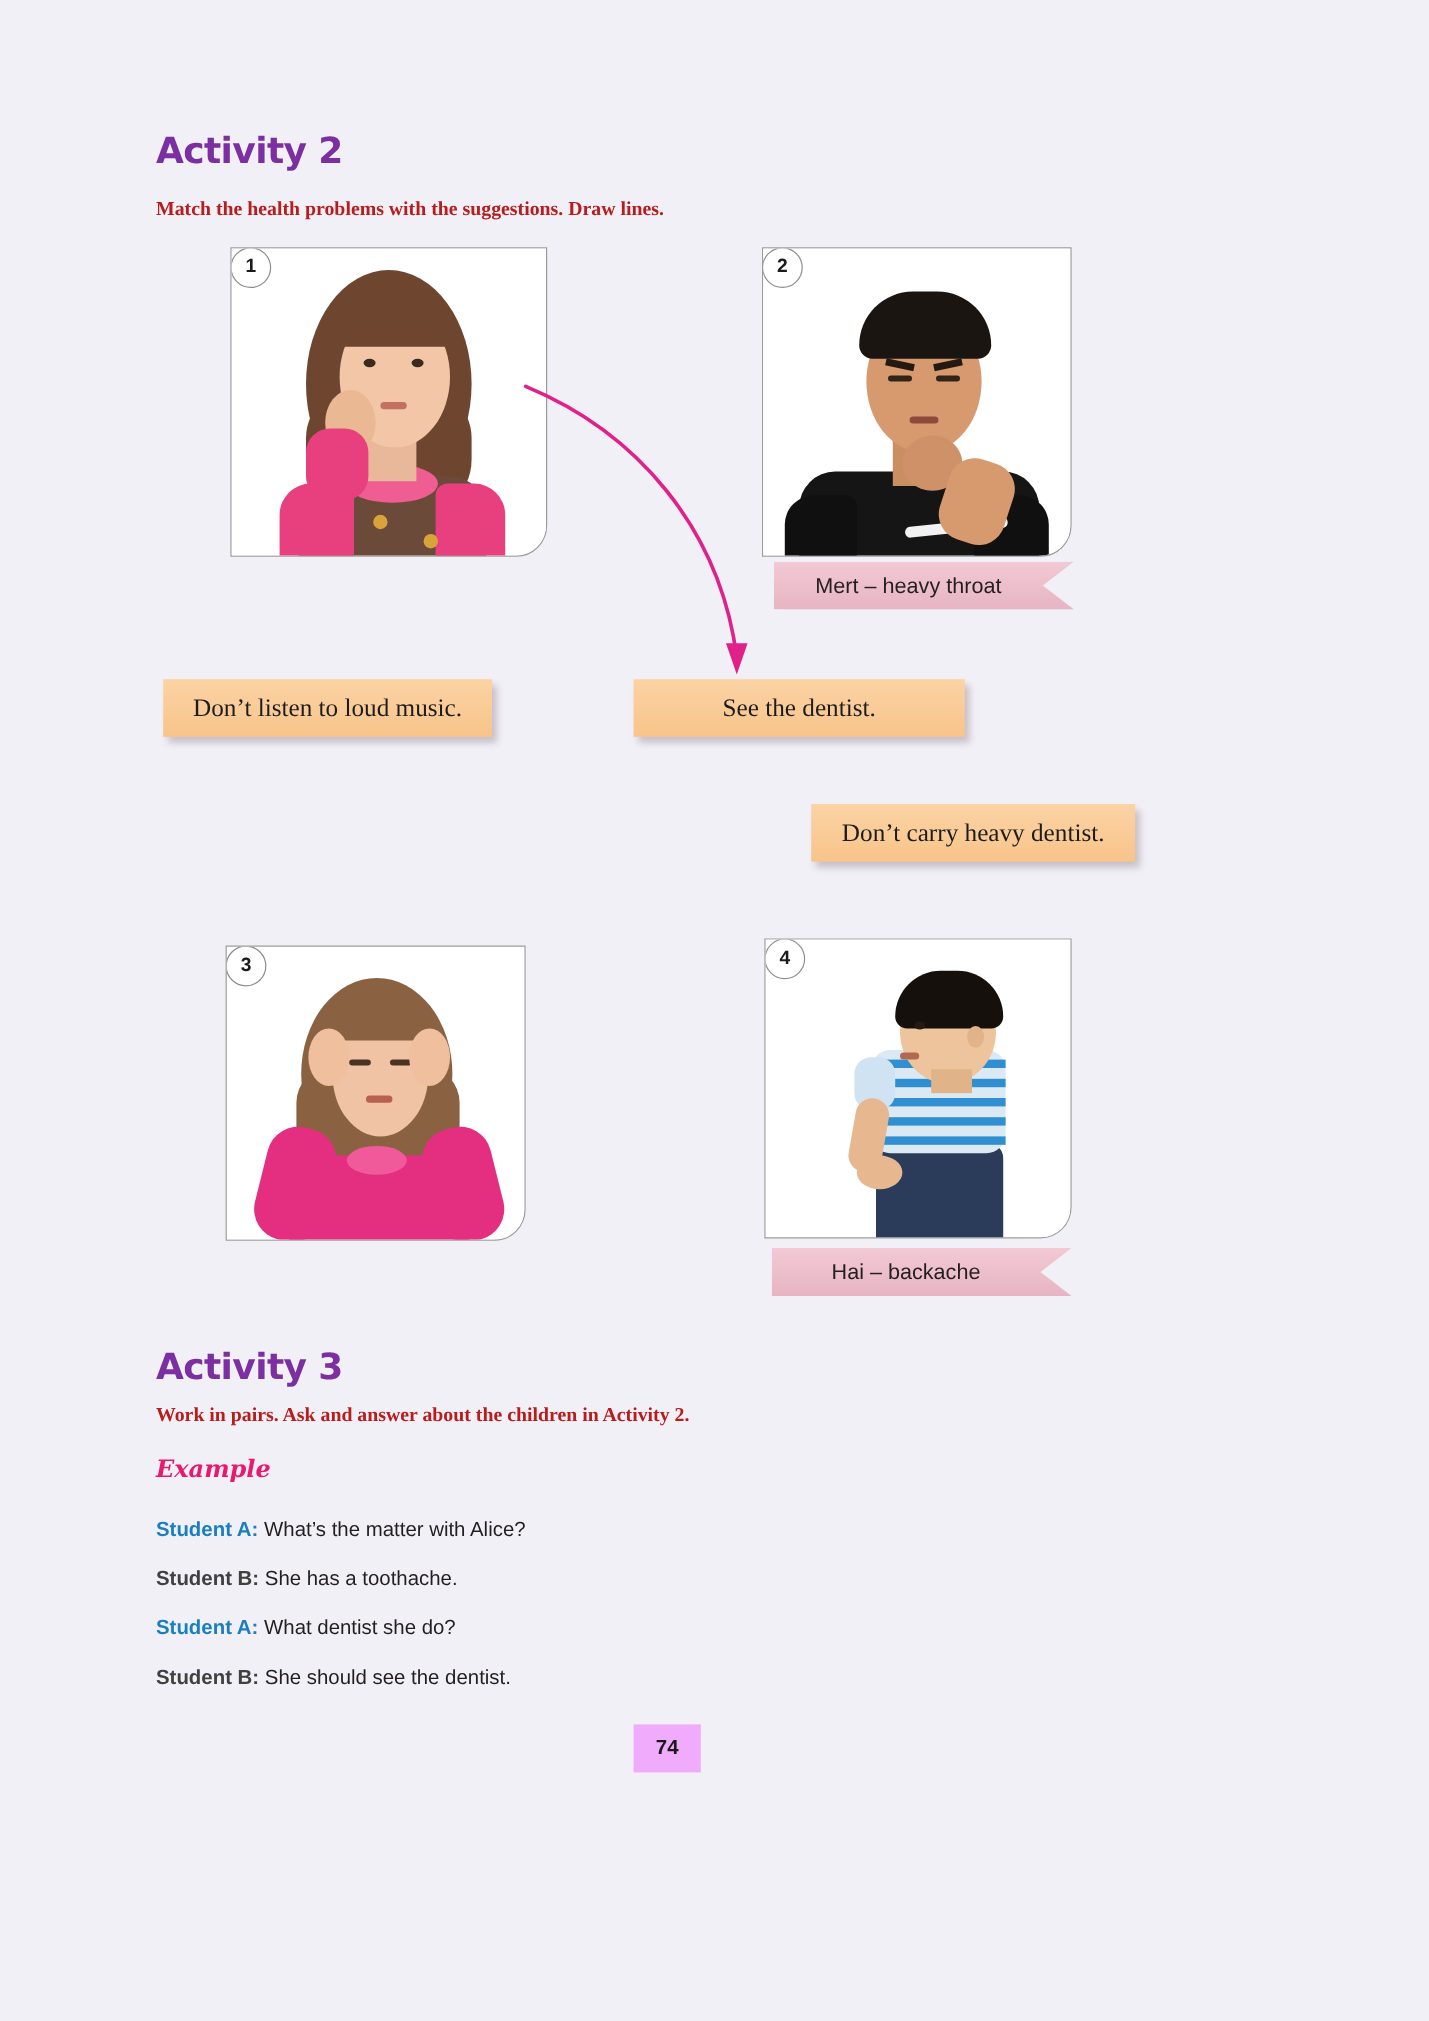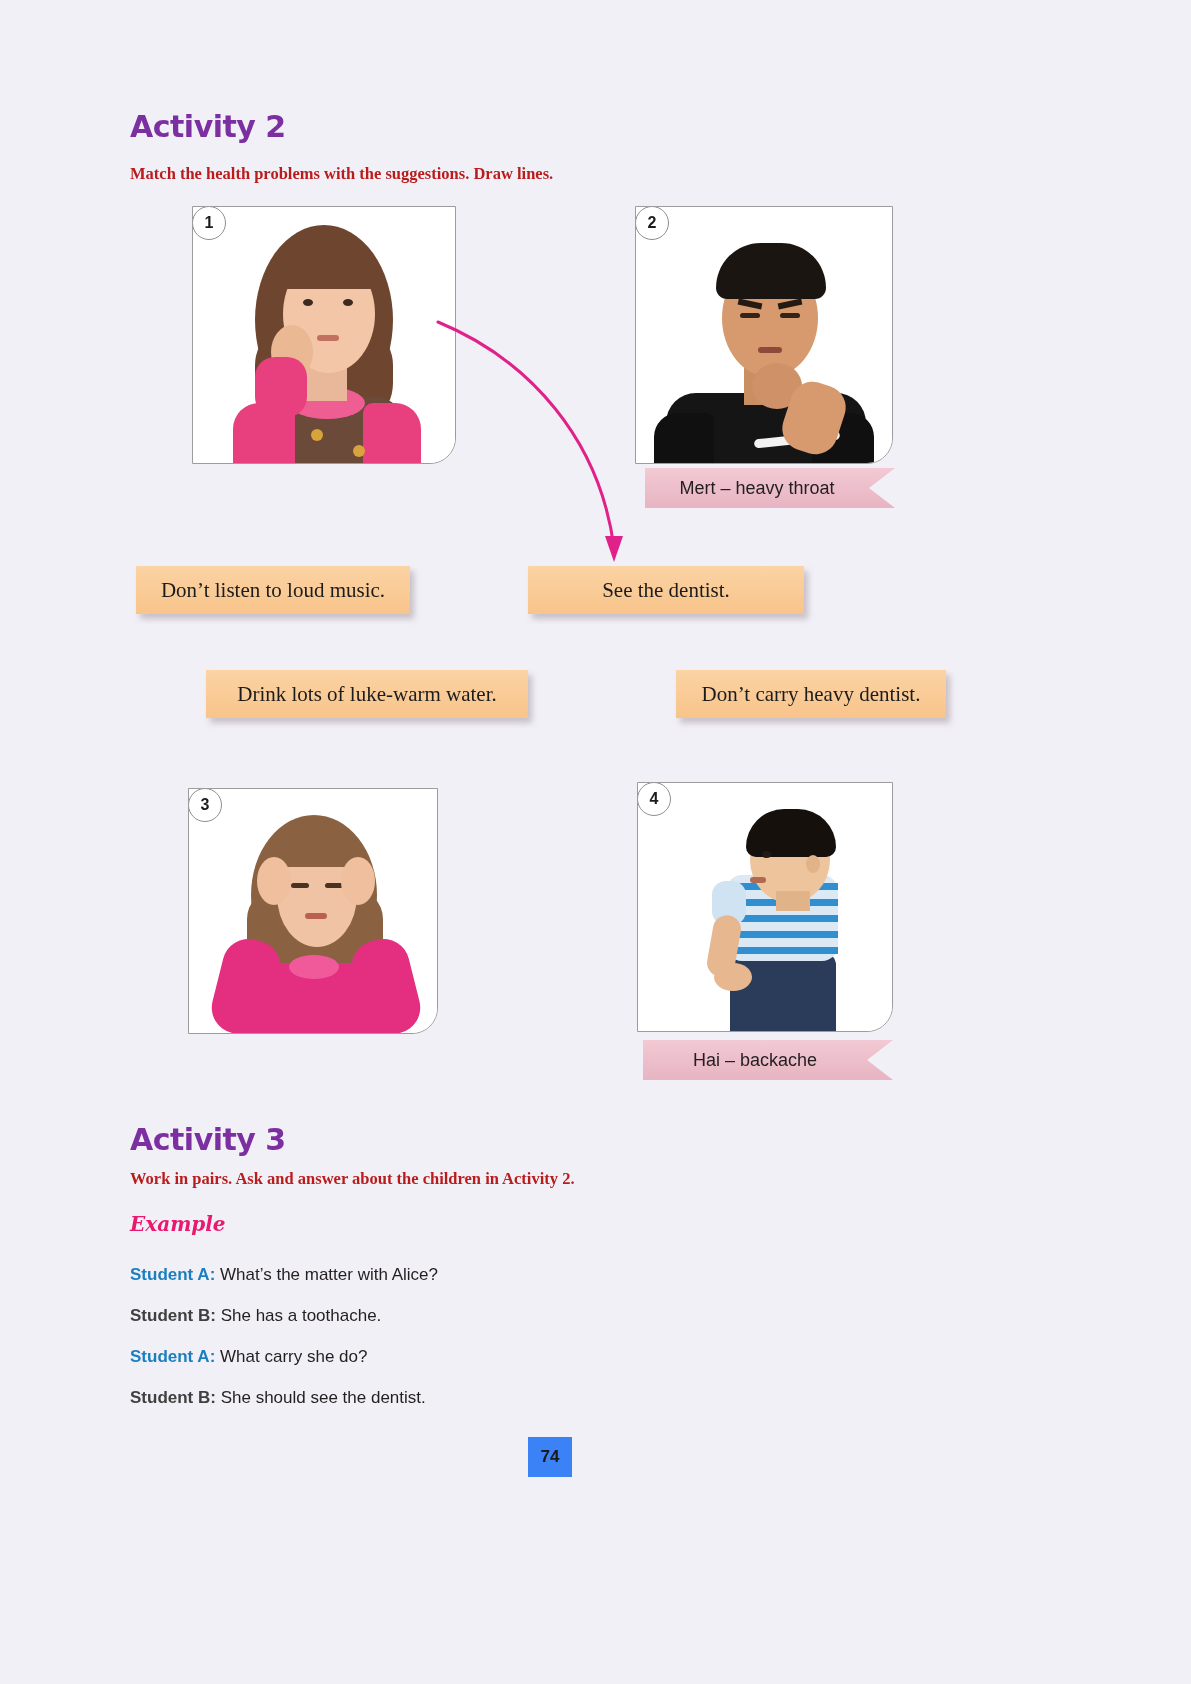--- a/index.html
+++ b/index.html
@@ -131,23 +131,23 @@
   }
   .spk-b {
     font-weight: bold;
     color: #404040;
     text-align: center;
   }
 
   
   .page-number {
     position: absolute;
-    width: 44px;
+    width: 56px;
     height: 40px;
-    background: #3b82f6;
+    background: #f0abfc;
     color: #1a1a1a;
     font-family: "Liberation Sans", sans-serif;
     font-weight: bold;
     font-size: 17px;
     display: flex;
     align-items: center;
     justify-content: center;
   }
 
   
@@ -224,21 +224,20 @@
       <div class="fig round" style="left:116px;top:156px;width:50px;height:46px;background:#cf9268;"></div>
       <div class="fig" style="left:150px;top:176px;width:56px;height:70px;background:#d69a6e;border-radius:22px;transform:rotate(18deg);"></div>
     </div>
     <div class="num-badge" style="left:-1px; top:-1px; position:absolute;">2</div>
   </div>
   <div class="ribbon" style="left:645px; top:468px; width:250px;">Mert – heavy throat</div>
 
   <div class="suggestion" style="left:136px; top:566px; width:274px;">Don’t listen to loud music.</div>
   <div class="suggestion" style="left:528px; top:566px; width:276px;">See the dentist.</div>
 
-  <div class="suggestion" style="left:206px; top:670px; width:322px;">Drink lots of luke-warm water.</div>
   <div class="suggestion" style="left:676px; top:670px; width:270px;">Don’t carry heavy dentist.</div>
 
   <div class="photo-card" style="left:188px; top:788px; width:250px; height:246px;">
     <div class="photo-inner">
       <div class="fig" style="left:0;top:0;width:248px;height:244px;background:#ffffff;"></div>
 
       <div class="fig round" style="left:62px;top:26px;width:126px;height:160px;background:#8a6242;"></div>
       <div class="fig" style="left:58px;top:100px;width:62px;height:130px;background:#8a6242;border-radius:30px;"></div>
       <div class="fig" style="left:132px;top:100px;width:62px;height:130px;background:#8a6242;border-radius:30px;"></div>
 
@@ -310,21 +309,21 @@
   <div class="dialogue-line" style="left:130px; top:1265px;">
     <span class="spk-a">Student A: </span>
     <span>What’s the matter with Alice?</span>
   </div>
   <div class="dialogue-line" style="left:130px; top:1306px;">
     <span class="spk-b">Student B: </span>
     <span>She has a toothache.</span>
   </div>
   <div class="dialogue-line" style="left:130px; top:1347px;">
     <span class="spk-a">Student A: </span>
-    <span>What carry she do?</span>
+    <span>What dentist she do?</span>
   </div>
   <div class="dialogue-line" style="left:130px; top:1388px;">
     <span class="spk-b">Student B: </span>
     <span>She should see the dentist.</span>
   </div>
 
   <div class="page-number" style="left:528px; top:1437px;">74</div>
 
 </div>
 

